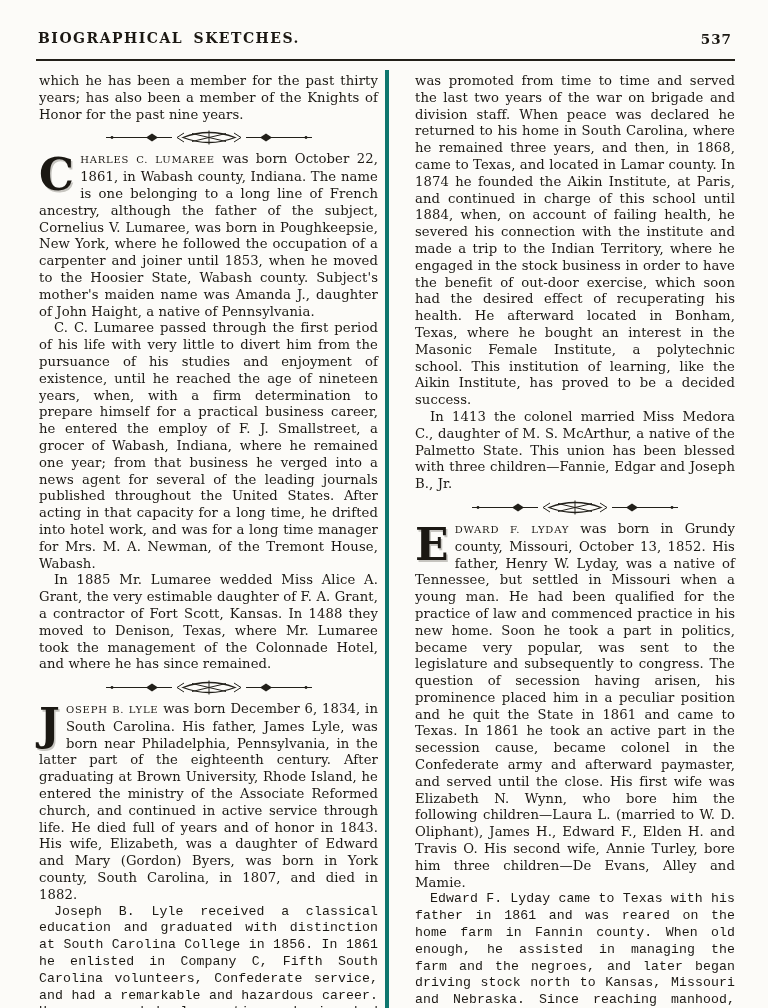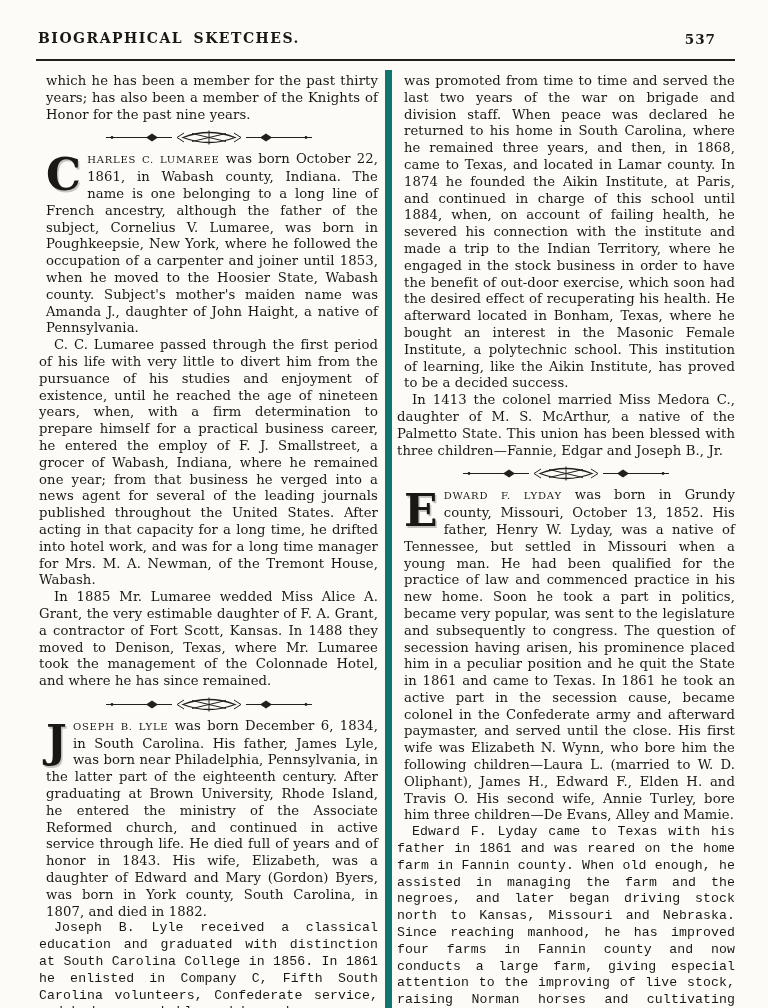--- a/index.html
+++ b/index.html
@@ -21,44 +21,44 @@
     position: absolute; top: 30px; left: 38px; right: 30px;
     height: 22px;
   }
   .running-title {
     position: absolute; left: 0; right: 0; text-align: left;
     font-weight: bold;
     font-size: 14px; letter-spacing: 1.5px;
     word-spacing: 4px;
   }
   .page-number {
-    position: absolute; right: 22px; top: 1px;
+    position: absolute; right: 6px; top: 1px;
     font-weight: bold; font-size: 13.5px; letter-spacing: 1px;
   }
   .header-rule {
     position: absolute; top: 59px; left: 36px; right: 33px;
     border-top: 2px solid #232019;
   }
   
   .columns {
     position: absolute; top: 70px; left: 38px; right: 33px; bottom: 0;
     display: flex;
   }
   .col { box-sizing: border-box; }
   .col-left  { width: 347px; padding: 3px 7px 0 1px; }
-  .col-right { width: 350px; border-left: 7px solid #0f766e; padding: 3px 0 0 5px; }
+  .col-right { width: 350px; border-left: 4px solid #0f766e; padding: 3px 0 0 26px; }
   .col p {
     margin: 0;
     font-size: 13.2px;
     line-height: 16.8px;
     text-align: justify;
     text-indent: 15px;
     letter-spacing: 0.1px;
   }
-  .col p.noindent { text-indent: 0; margin-left: 7px; }
+  .col p.noindent { text-indent: 0; }
   .col p.runover { text-align-last: justify; font-family: Liberation Mono, monospace; }
   
   .dropcap {
     float: left;
     font-size: 44px;
     line-height: 44px;
     font-weight: bold;
     padding: 2px 6px 2px 0;
     text-shadow: 1.5px 1.5px 0 rgba(40,35,25,0.25);
   }

